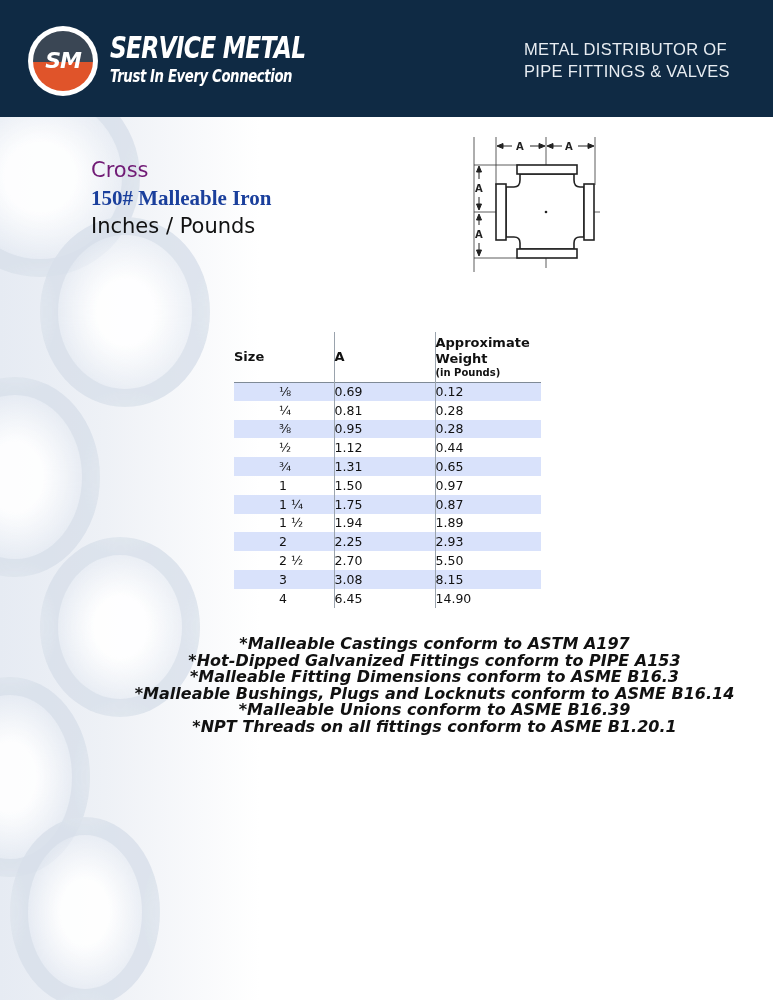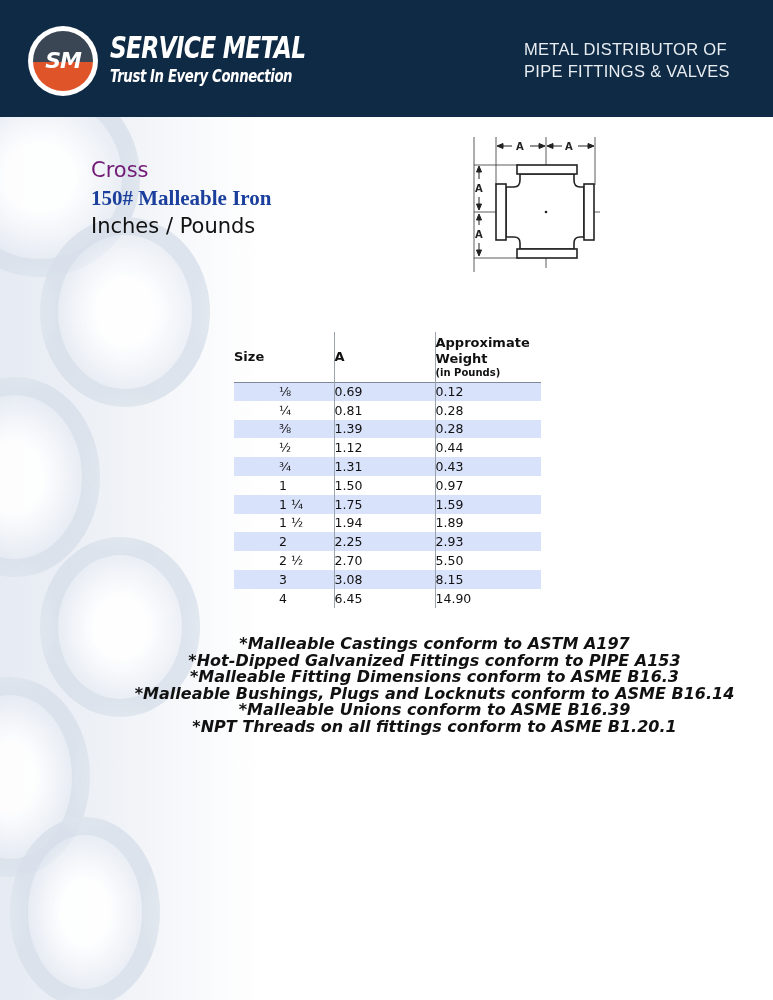--- a/index.html
+++ b/index.html
@@ -207,42 +207,42 @@
         <td class="c-a">0.69</td>
         <td class="c-w">0.12</td>
       </tr>
     <tr>
         <td class="c-size">¼</td>
         <td class="c-a">0.81</td>
         <td class="c-w">0.28</td>
       </tr>
     <tr>
         <td class="c-size">⅜</td>
-        <td class="c-a">1.39</td>
+        <td class="c-a">0.95</td>
         <td class="c-w">0.28</td>
       </tr>
     <tr>
         <td class="c-size">½</td>
         <td class="c-a">1.12</td>
         <td class="c-w">0.44</td>
       </tr>
     <tr>
         <td class="c-size">¾</td>
         <td class="c-a">1.31</td>
-        <td class="c-w">0.43</td>
+        <td class="c-w">0.65</td>
       </tr>
     <tr>
         <td class="c-size">1</td>
         <td class="c-a">1.50</td>
         <td class="c-w">0.97</td>
       </tr>
     <tr>
         <td class="c-size">1 ¼</td>
         <td class="c-a">1.75</td>
-        <td class="c-w">1.59</td>
+        <td class="c-w">0.87</td>
       </tr>
     <tr>
         <td class="c-size">1 ½</td>
         <td class="c-a">1.94</td>
         <td class="c-w">1.89</td>
       </tr>
     <tr>
         <td class="c-size">2</td>
         <td class="c-a">2.25</td>
         <td class="c-w">2.93</td>

